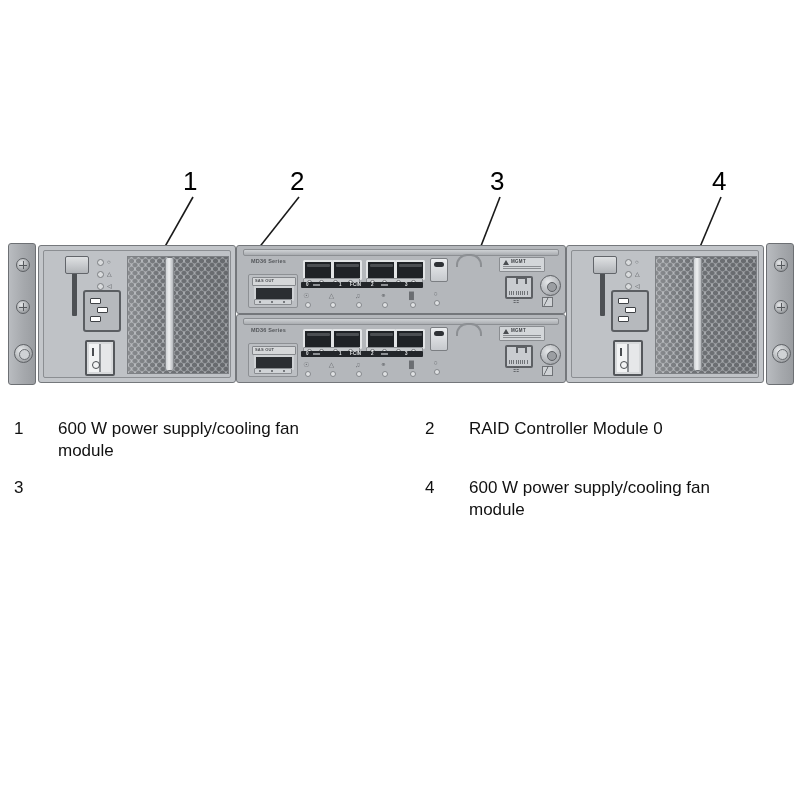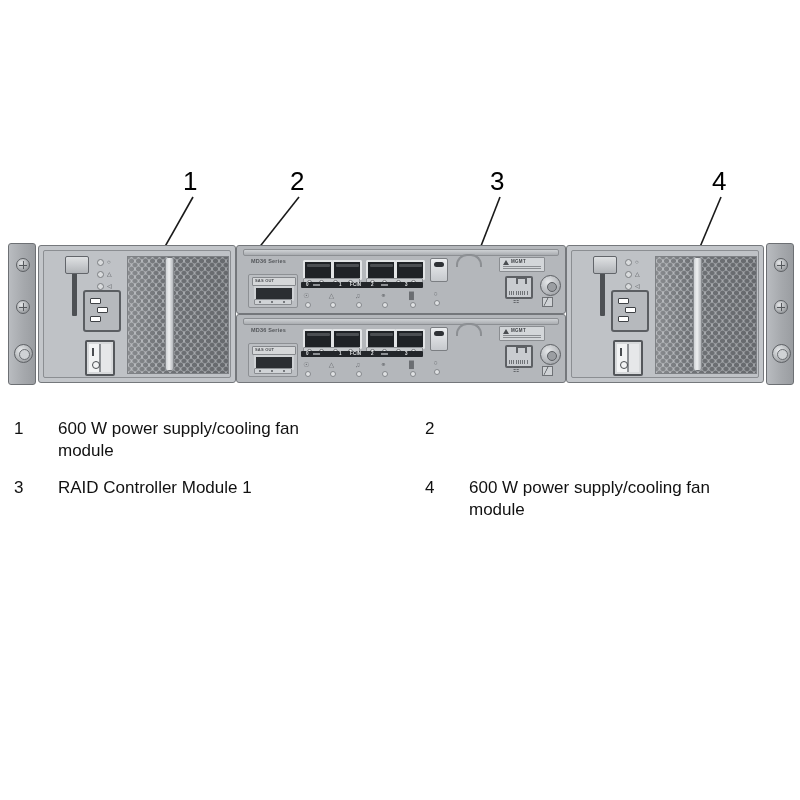--- a/index.html
+++ b/index.html
@@ -559,26 +559,26 @@
   </div>
 
   <div class="legend">
     <div class="legend-row">
       <div class="legend-cell col1">
         <div class="legend-idx">1</div>
         <div class="legend-txt">600 W power supply/cooling fan module</div>
       </div>
       <div class="legend-cell col2">
         <div class="legend-idx">2</div>
+        <div class="legend-txt">RAID Controller Module 0</div>
       </div>
     </div>
     <div class="legend-row" style="margin-top:14px;">
       <div class="legend-cell col1">
         <div class="legend-idx">3</div>
-        <div class="legend-txt">RAID Controller Module 1</div>
       </div>
       <div class="legend-cell col2">
         <div class="legend-idx">4</div>
         <div class="legend-txt">600 W power supply/cooling fan module</div>
       </div>
     </div>
   </div>
 
 </div>
 

